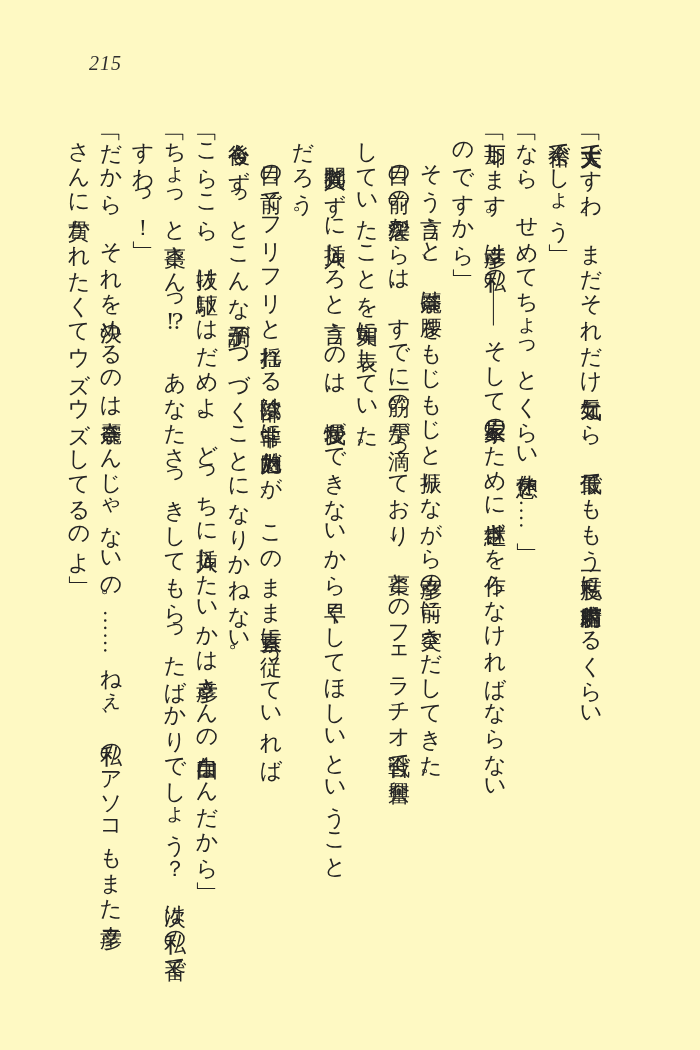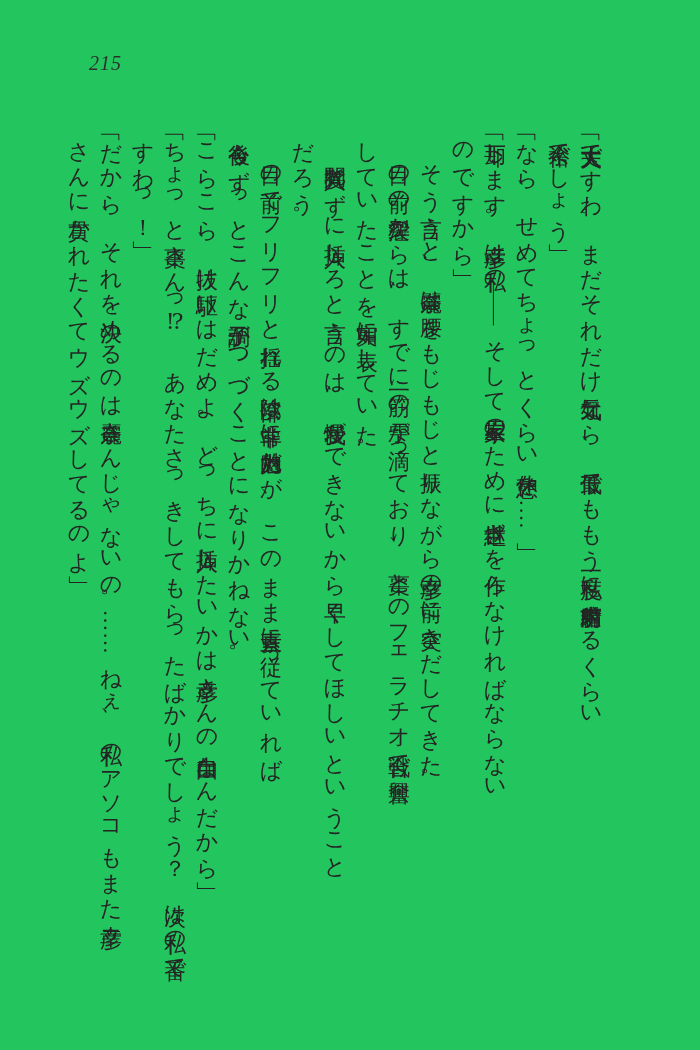--- a/index.html
+++ b/index.html
@@ -3,21 +3,21 @@
 <meta charset="utf-8">
 <style>
   html, body {
     margin: 0;
     padding: 0;
   }
   .page {
     position: relative;
     width: 700px;
     height: 1050px;
-    background: #22c55e;
+    background: #fef9c3;
     overflow: hidden;
   }
   .page-number {
     position: absolute;
     left: 89px;
     top: 52px;
     font-family: "Liberation Serif", "DejaVu Serif", serif;
     font-style: italic;
     font-size: 20px;
     letter-spacing: 1px;

